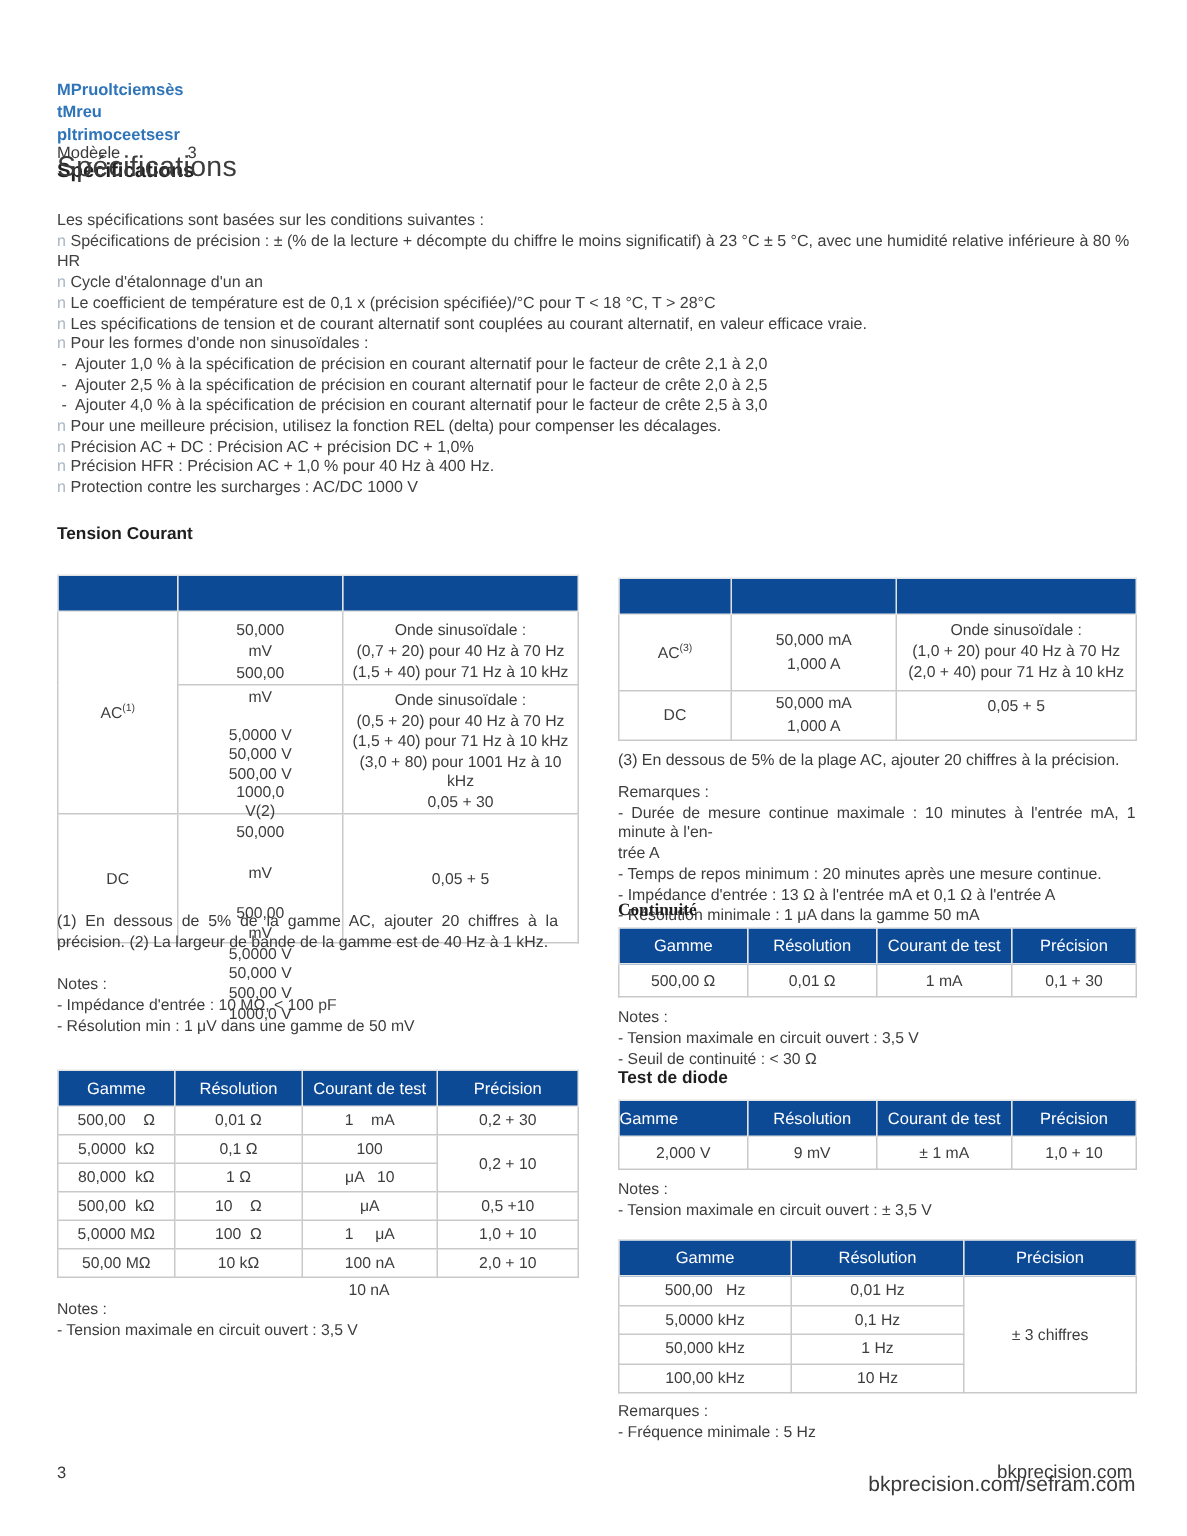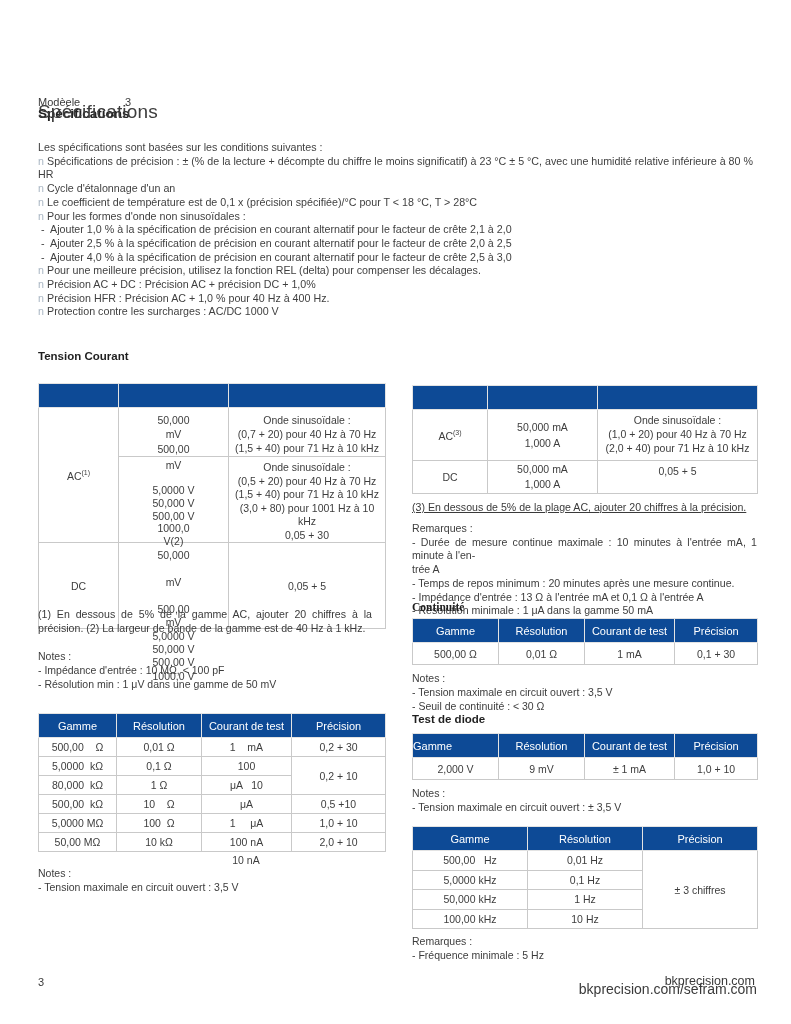--- a/index.html
+++ b/index.html
@@ -38,21 +38,21 @@
   .spill2{position:absolute;left:0;top:2px;width:100%;text-align:center;white-space:pre-line;line-height:12.6px;}
 
   
   .tension-wrap{left:38px;top:383px;width:347px;height:312px;}
   .t-foot{position:absolute;left:0;top:224px;width:334px;font-size:10.6px;line-height:14px;
           text-align:justify;z-index:2;color:#3a3a3a;}
   .t-notes{position:absolute;left:0;top:266px;width:340px;font-size:10.5px;line-height:14px;white-space:pre-line;}
 
   
   .courant-wrap{left:412px;top:385px;width:345px;}
-  .c-foot{margin-top:6px;font-size:10.6px;line-height:14px;color:#3a3a3a;text-decoration:underline;}
+  .c-foot{margin-top:6px;font-size:10.6px;line-height:14px;color:#3a3a3a;}
   .c-rem{margin-top:8px;font-size:10.6px;line-height:13.7px;white-space:pre-line;text-align:justify;}
 
   .blk-title{margin:0 0 5px 0;font-family:Liberation Serif, serif;}
   .notes{margin-top:6px;font-size:10.5px;line-height:14px;white-space:pre-line;}
   .overflow-val{font-size:10.5px;margin-left:163px;width:90px;text-align:center;margin-top:2px;}
 
   .continuite-wrap{left:412px;top:601px;width:345px;}
   .resistance-wrap{left:38px;top:713px;width:347px;}
   .diode-wrap{left:412px;top:713px;width:345px;}
   .frequence-wrap{left:412px;top:826px;width:345px;}
@@ -62,34 +62,40 @@
   .footer-num{left:38px;top:976px;font-size:11px;color:#3a3a3a;}
   .footer-site{left:615px;top:973px;width:142px;height:24px;}
   .site-lg{position:absolute;right:2px;top:1px;font-size:12.5px;color:#3a3a3a;}
   .site-sm{position:absolute;right:0;top:8px;font-size:14px;color:#3a3a3a;}
 </style>
 </head>
 <body>
 
 <div class="page">
 
+  <div class="abs brand-lines">
+    <div>MPruoltciemsès</div>
+    <div>tMreu</div>
+    <div>pltrimoceetsesr</div>
+  </div>
   <div class="abs model-row">
     <span>Modèele</span>
     <span class="model-val">3</span>
   </div>
   <div class="abs title-wrap">
     <span class="title-sm">Spécifications</span>
     <span class="title-lg">Spécifications</span>
   </div>
 
   <div class="abs intro">
     <div class="iline">Les spécifications sont basées sur les conditions suivantes :</div>
     <div class="iline"><span class="mk-n">n</span><span>Spécifications de précision : ± (% de la lecture + décompte du chiffre le moins significatif) à 23 °C ± 5 °C, avec une humidité relative inférieure à 80 % HR</span></div>
     <div class="iline"><span class="mk-n">n</span><span>Cycle d'étalonnage d'un an</span></div>
     <div class="iline"><span class="mk-n">n</span><span>Le coefficient de température est de 0,1 x (précision spécifiée)/°C pour T &lt; 18 °C, T &gt; 28°C</span></div>
+    <div class="iline"><span class="mk-n">n</span><span>Les spécifications de tension et de courant alternatif sont couplées au courant alternatif, en valeur efficace vraie.</span></div>
     <div class="iline"><span class="mk-n">n</span><span>Pour les formes d'onde non sinusoïdales :</span></div>
     <div class="iline"><span class="mk-d">-</span><span>Ajouter 1,0 % à la spécification de précision en courant alternatif pour le facteur de crête 2,1 à 2,0</span></div>
     <div class="iline"><span class="mk-d">-</span><span>Ajouter 2,5 % à la spécification de précision en courant alternatif pour le facteur de crête 2,0 à 2,5</span></div>
     <div class="iline"><span class="mk-d">-</span><span>Ajouter 4,0 % à la spécification de précision en courant alternatif pour le facteur de crête 2,5 à 3,0</span></div>
     <div class="iline"><span class="mk-n">n</span><span>Pour une meilleure précision, utilisez la fonction REL (delta) pour compenser les décalages.</span></div>
     <div class="iline"><span class="mk-n">n</span><span>Précision AC + DC : Précision AC + précision DC + 1,0%</span></div>
     <div class="iline"><span class="mk-n">n</span><span>Précision HFR : Précision AC + 1,0 % pour 40 Hz à 400 Hz.</span></div>
     <div class="iline"><span class="mk-n">n</span><span>Protection contre les surcharges : AC/DC 1000 V</span></div>
   </div>
 

